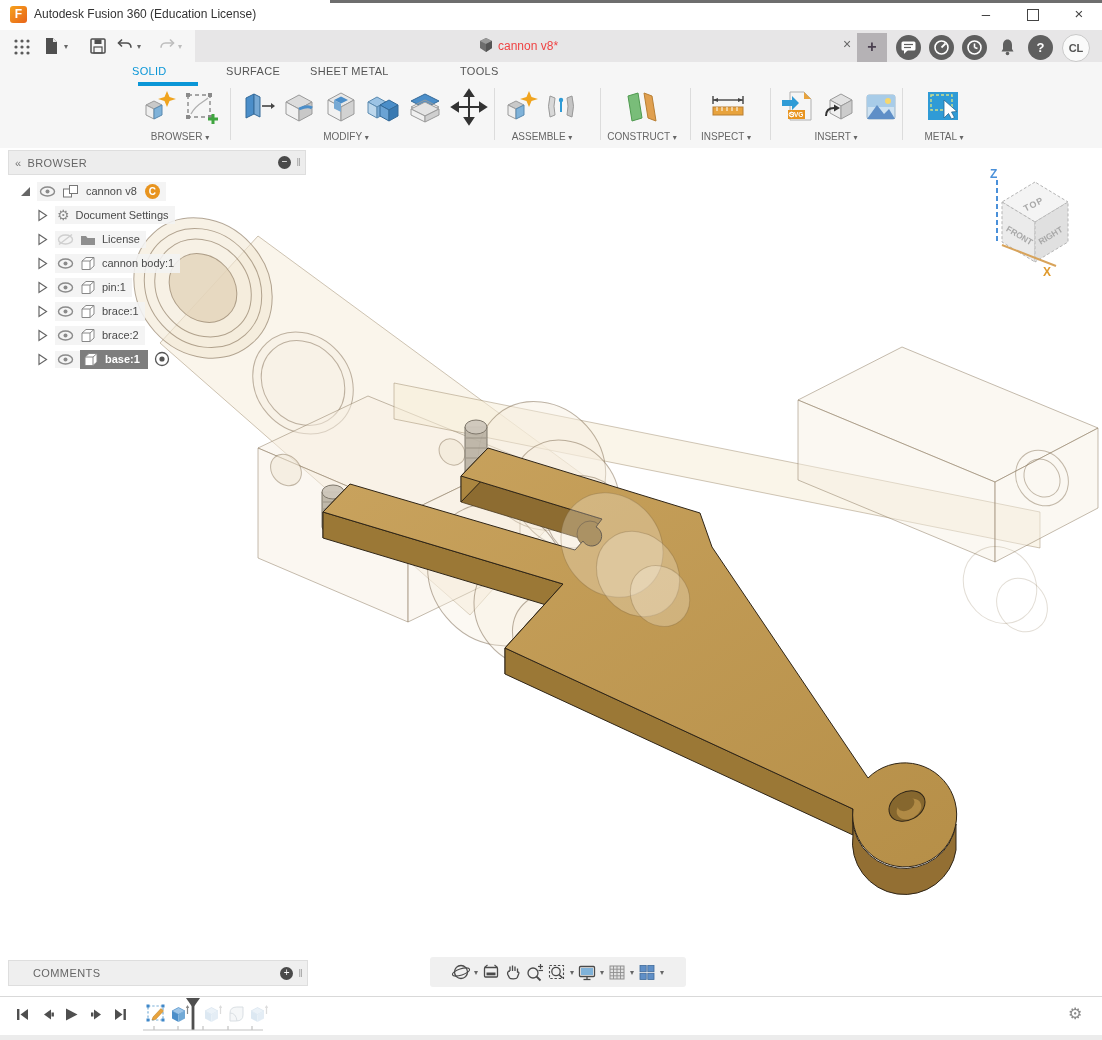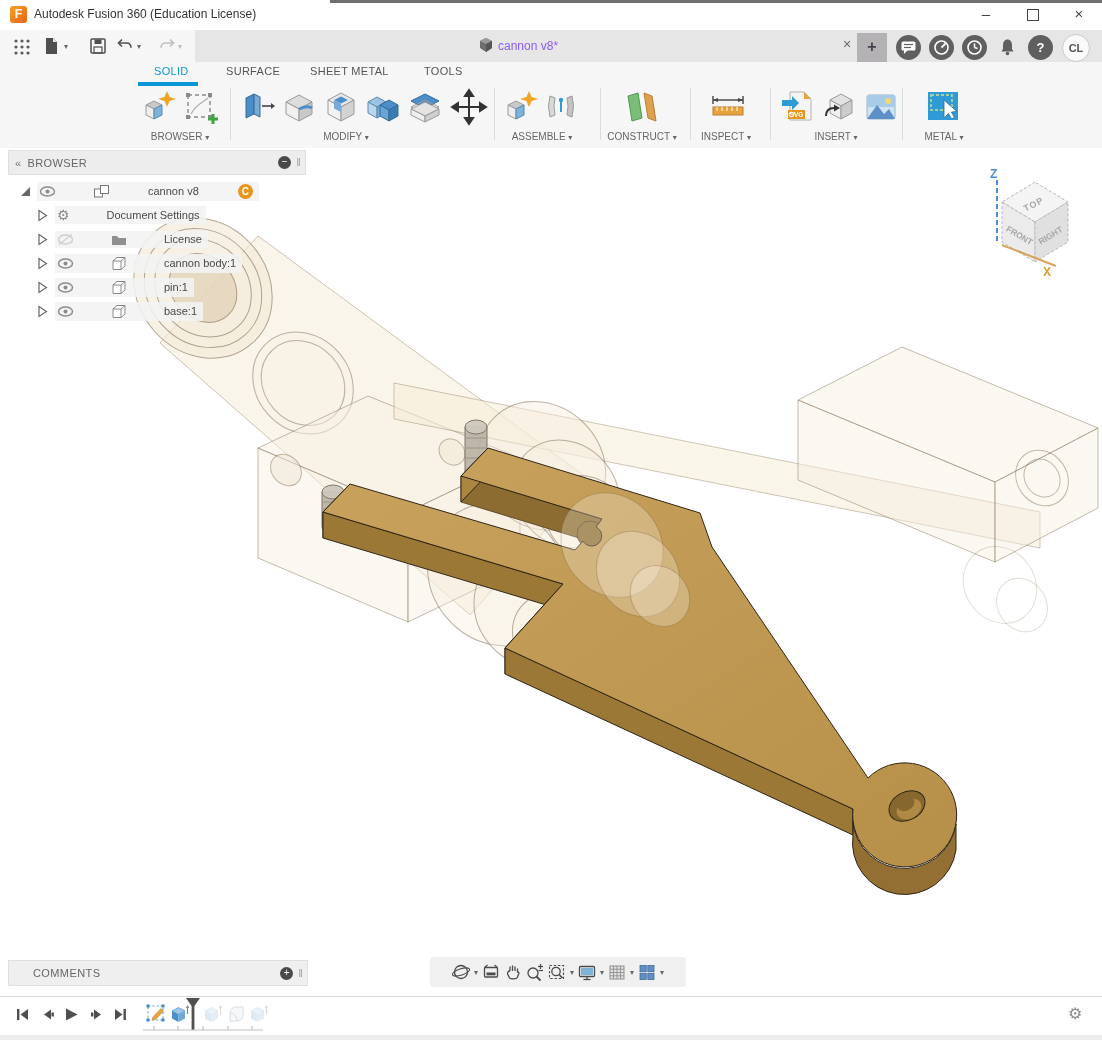--- a/index.html
+++ b/index.html
@@ -16,21 +16,21 @@
   .winbtn{top:0;width:40px;height:28px;text-align:center;color:#444;font-size:15px;line-height:28px;}
   .win-min{left:966px;} .win-max{left:1013px;} .win-close{left:1059px;}
   .win-max .sq{display:inline-block;width:10px;height:10px;border:1px solid #444;margin-top:9px;}
   
   .qatrow{left:0;top:30px;width:1102px;height:32px;background:#f6f6f6;}
   .tabstrip{left:195px;top:30px;width:907px;height:32px;background:#e7e6e7;}
   .qat-ic{top:36px;width:22px;height:20px;}
   .caret{font-size:8px;color:#666;}
   .doc-tab{left:400px;top:30px;width:460px;height:32px;}
   .doc-cube{left:78px;top:7px;}
-  .doc-label{left:98px;top:9px;font-size:12px;color:#8b5cf6;}
+  .doc-label{left:98px;top:9px;font-size:12px;color:#ef4444;}
   .doc-close{left:438px;top:6px;font-size:14px;color:#666;width:18px;text-align:center;}
   .plus-tab{left:857px;top:33px;width:30px;height:29px;background:#b5b2b5;color:#4a3f4f;
       font-size:16px;font-weight:bold;text-align:center;line-height:28px;}
   .circ-ic{top:35px;width:25px;height:25px;border-radius:50%;background:#5f5f5f;}
   .avatar{left:1062px;top:34px;width:26px;height:26px;border-radius:50%;background:#fafafa;
       border:1px solid #c9c9c9;color:#555;font-size:11px;font-weight:bold;text-align:center;line-height:26px;}
   
   .ribbon{left:0;top:62px;width:1102px;height:86px;background:#f6f6f6;border-bottom:1px solid #cfcfcf;}
   .design-btn{left:12px;top:14px;width:108px;height:52px;background:#fff;border:1px solid #c9c9c9;
       border-radius:3px;text-align:center;line-height:52px;font-size:11px;font-weight:bold;color:#4a4a4a;}
@@ -46,21 +46,21 @@
   .bpanel{left:8px;top:150px;width:298px;}
   .bheader{height:23px;background:rgba(236,236,236,.96);border:1px solid #dedede;
       font-size:11px;color:#666;letter-spacing:.4px;display:flex;align-items:center;}
   .bheader .hdr-arrows{margin:0 6px 0 6px;color:#777;font-size:11px;}
   .bheader .spacer{flex:1;}
   .mini-circle{width:13px;height:13px;border-radius:50%;background:#4a4a4a;color:#fff;
       font-size:10px;line-height:12px;text-align:center;margin-right:5px;}
   .grip{color:#999;font-size:10px;margin-right:4px;}
   .btree{margin-top:4px;}
   .brow{height:24px;display:flex;align-items:center;font-size:11px;color:#4a4a4a;}
-  .chip{display:flex;align-items:center;background:rgba(243,243,243,.88);padding:2px 6px 2px 2px;gap:31px;}
+  .chip{display:flex;align-items:center;background:rgba(243,243,243,.88);padding:2px 6px 2px 2px;}
   .tri-exp,.tri-col{width:13px;height:13px;flex:0 0 13px;margin-right:6px;}
   .rowicon{margin-right:6px;}
   .sel-chip{display:flex;align-items:center;background:#7d7d7d;color:#fff;font-weight:bold;
       padding:2px 8px 2px 3px;}
   
   
   .comments-bar{left:8px;top:960px;width:298px;height:24px;background:rgba(238,238,238,.97);
       border:1px solid #dedede;display:flex;align-items:center;font-size:11px;color:#666;letter-spacing:.4px;}
   .comments-bar .lbl{margin-left:24px;}
   .navbar{left:430px;top:957px;width:256px;height:30px;background:#f0f0f0;border-radius:3px;
@@ -161,25 +161,25 @@
   <svg width="25" height="25">
     <path d="M12.5,4.5 C9.5,4.5 8,7 8,10 L8,14 L6.5,16.5 L18.5,16.5 L17,14 L17,10 C17,7 15.5,4.5 12.5,4.5 Z" fill="#5f5f5f"></path>
     <circle cx="12.5" cy="18.5" r="1.8" fill="#5f5f5f"></circle>
   </svg>
 </div>
 <div class="abs circ-ic" style="left:1028px;color:#fff;font-size:13px;font-weight:bold;text-align:center;line-height:25px;">?</div>
 <div class="abs avatar">CL</div>
 
 <div class="abs ribbon">
 
-  <span class="abs rtab active" style="left:154px">SOLID</span>
+  <span class="abs rtab active" style="left:132px">SOLID</span>
   <div class="abs rtab-underline"></div>
   <span class="abs rtab" style="left:226px">SURFACE</span>
   <span class="abs rtab" style="left:310px">SHEET METAL</span>
-  <span class="abs rtab" style="left:424px">TOOLS</span>
+  <span class="abs rtab" style="left:460px">TOOLS</span>
 
   <svg class="abs ricon" style="left:140px" width="38" height="38">
     <polygon points="6,17 14,13 22,17 14,21" fill="#c9c9c9" stroke="#9a9a9a"></polygon>
     <polygon points="6,17 14,21 14,31 6,27" fill="#eee" stroke="#9a9a9a"></polygon>
     <polygon points="14,21 22,17 22,27 14,31" fill="#7fb2d9" stroke="#5a8ab0"></polygon>
     <polygon points="27,3 29.5,9 36,11 29.5,13 27,19 24.5,13 18,11 24.5,9" fill="#f0a41f"></polygon>
   </svg>
   <svg class="abs ricon" style="left:182px" width="38" height="38">
     <rect x="6" y="7" width="22" height="22" fill="none" stroke="#8a8a8a" stroke-width="1.4" stroke-dasharray="4,3"></rect>
     <rect x="4" y="5" width="4" height="4" fill="#8a8a8a"></rect>
@@ -548,25 +548,63 @@
         </svg>
       <span class="chip">
         <svg class="rowicon" width="17" height="13">
             <ellipse cx="8.5" cy="6.5" rx="7" ry="4.5" fill="none" stroke="#8a8a8a" stroke-width="1.4"></ellipse>
             <circle cx="8.5" cy="6.5" r="2" fill="#8a8a8a"></circle>
           </svg>
         <svg class="rowicon" width="16" height="15">
             <path d="M2,5 L6,1.5 L14,1.5 L14,10 L10,13.5 L2,13.5 Z" fill="#fff" stroke="#888"></path>
             <path d="M10,13.5 L10,5 L2,5 M10,5 L14,1.5" fill="none" stroke="#888"></path>
           </svg>
+        <span>brace:1</span>
+      </span>
+    </div>
+
+    <div class="brow" style="margin-left:28px">
+      <svg class="tri-col" viewBox="0 0 13 13">
+          <polygon points="3,1.5 10.5,6.5 3,11.5" fill="none" stroke="#666" stroke-width="1.2"></polygon>
+        </svg>
+      <span class="chip">
+        <svg class="rowicon" width="17" height="13">
+            <ellipse cx="8.5" cy="6.5" rx="7" ry="4.5" fill="none" stroke="#8a8a8a" stroke-width="1.4"></ellipse>
+            <circle cx="8.5" cy="6.5" r="2" fill="#8a8a8a"></circle>
+          </svg>
+        <svg class="rowicon" width="16" height="15">
+            <path d="M2,5 L6,1.5 L14,1.5 L14,10 L10,13.5 L2,13.5 Z" fill="#fff" stroke="#888"></path>
+            <path d="M10,13.5 L10,5 L2,5 M10,5 L14,1.5" fill="none" stroke="#888"></path>
+          </svg>
+        <span>brace:2</span>
+      </span>
+    </div>
+
+    <div class="brow" style="margin-left:28px">
+      <svg class="tri-col" viewBox="0 0 13 13">
+          <polygon points="3,1.5 10.5,6.5 3,11.5" fill="none" stroke="#666" stroke-width="1.2"></polygon>
+        </svg>
+      <span class="chip" style="padding-right:0;">
+        <svg class="rowicon" width="17" height="13">
+            <ellipse cx="8.5" cy="6.5" rx="7" ry="4.5" fill="none" stroke="#8a8a8a" stroke-width="1.4"></ellipse>
+            <circle cx="8.5" cy="6.5" r="2" fill="#8a8a8a"></circle>
+          </svg>
+      </span>
+      <span class="sel-chip">
+        <svg class="rowicon" width="16" height="15">
+            <path d="M2,5 L6,1.5 L14,1.5 L14,10 L10,13.5 L2,13.5 Z" fill="#fff" stroke="#888"></path>
+            <path d="M10,13.5 L10,5 L2,5 M10,5 L14,1.5" fill="none" stroke="#888"></path>
+          </svg>
         <span>base:1</span>
       </span>
+      <svg style="margin-left:6px" width="16" height="16">
+        <circle cx="8" cy="8" r="6.5" fill="#fff" stroke="#555" stroke-width="1.3"></circle>
+        <circle cx="8" cy="8" r="2.6" fill="#555"></circle>
+      </svg>
     </div>
-
-
   </div>
 </div>
 
 <div class="abs comments-bar">
   <span class="lbl">COMMENTS</span>
   <span class="spacer" style="flex:1"></span>
   <span class="mini-circle">+</span>
   <span class="grip">‖</span>
 </div>
 

